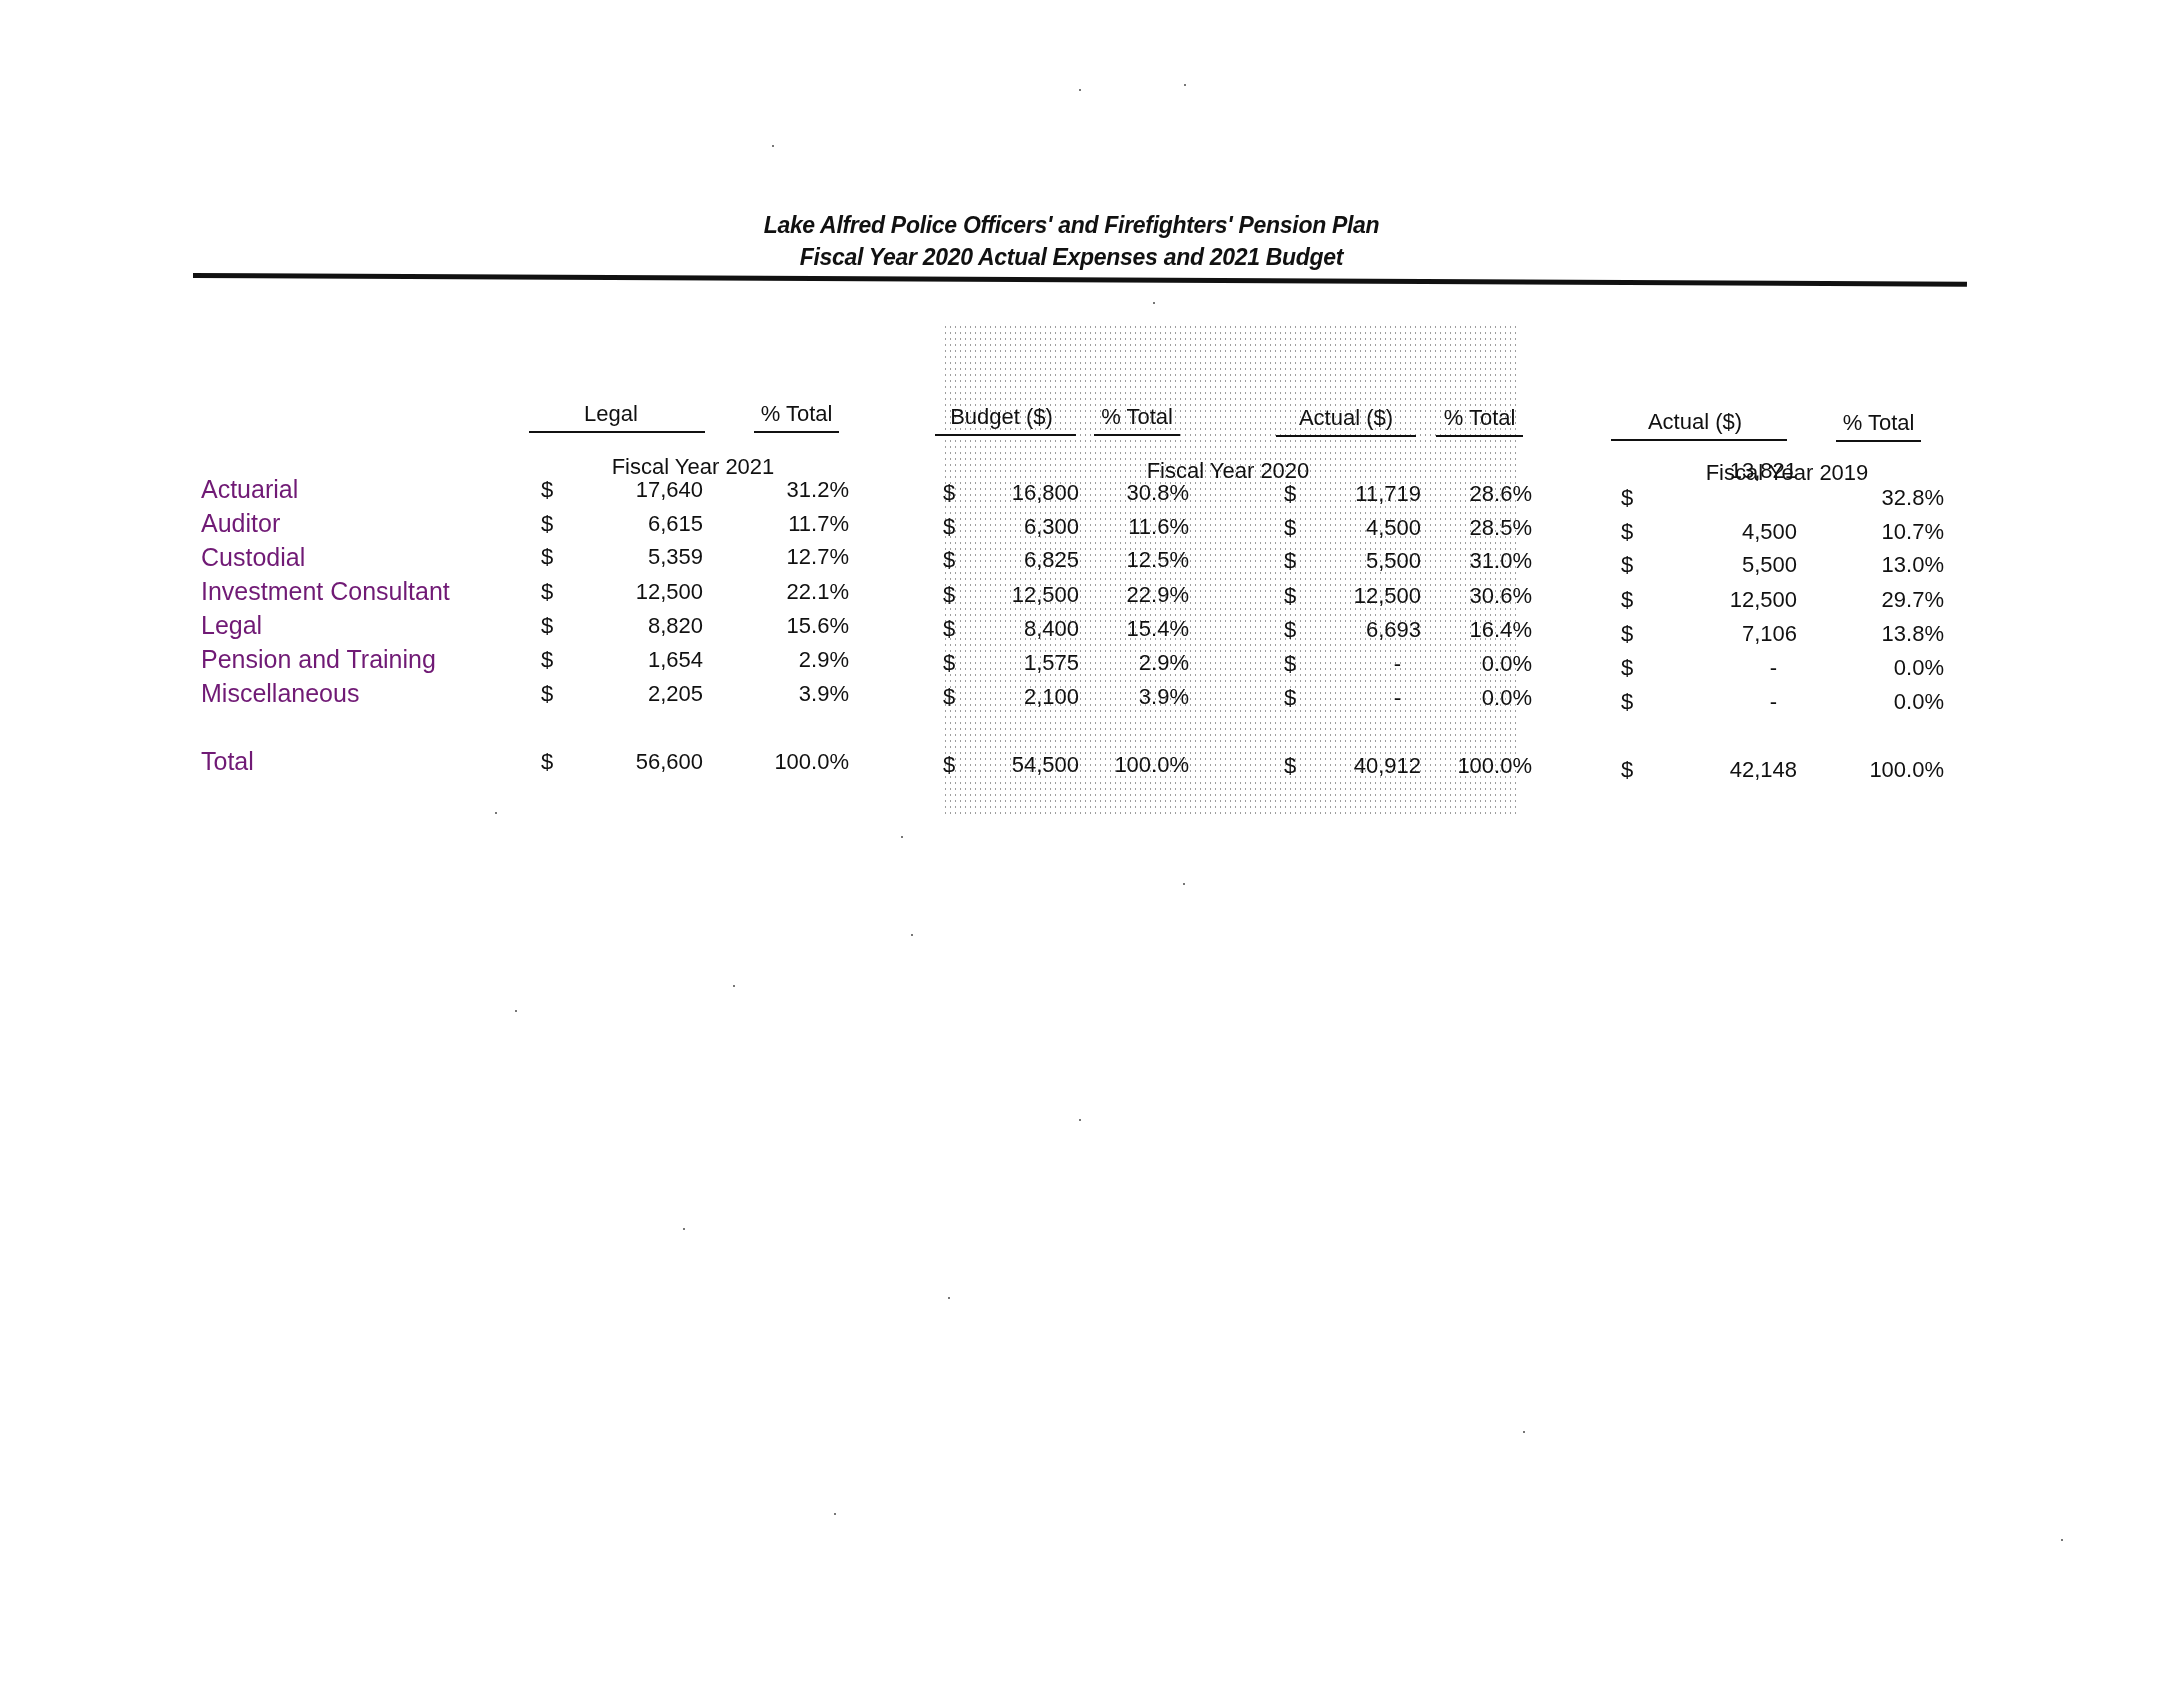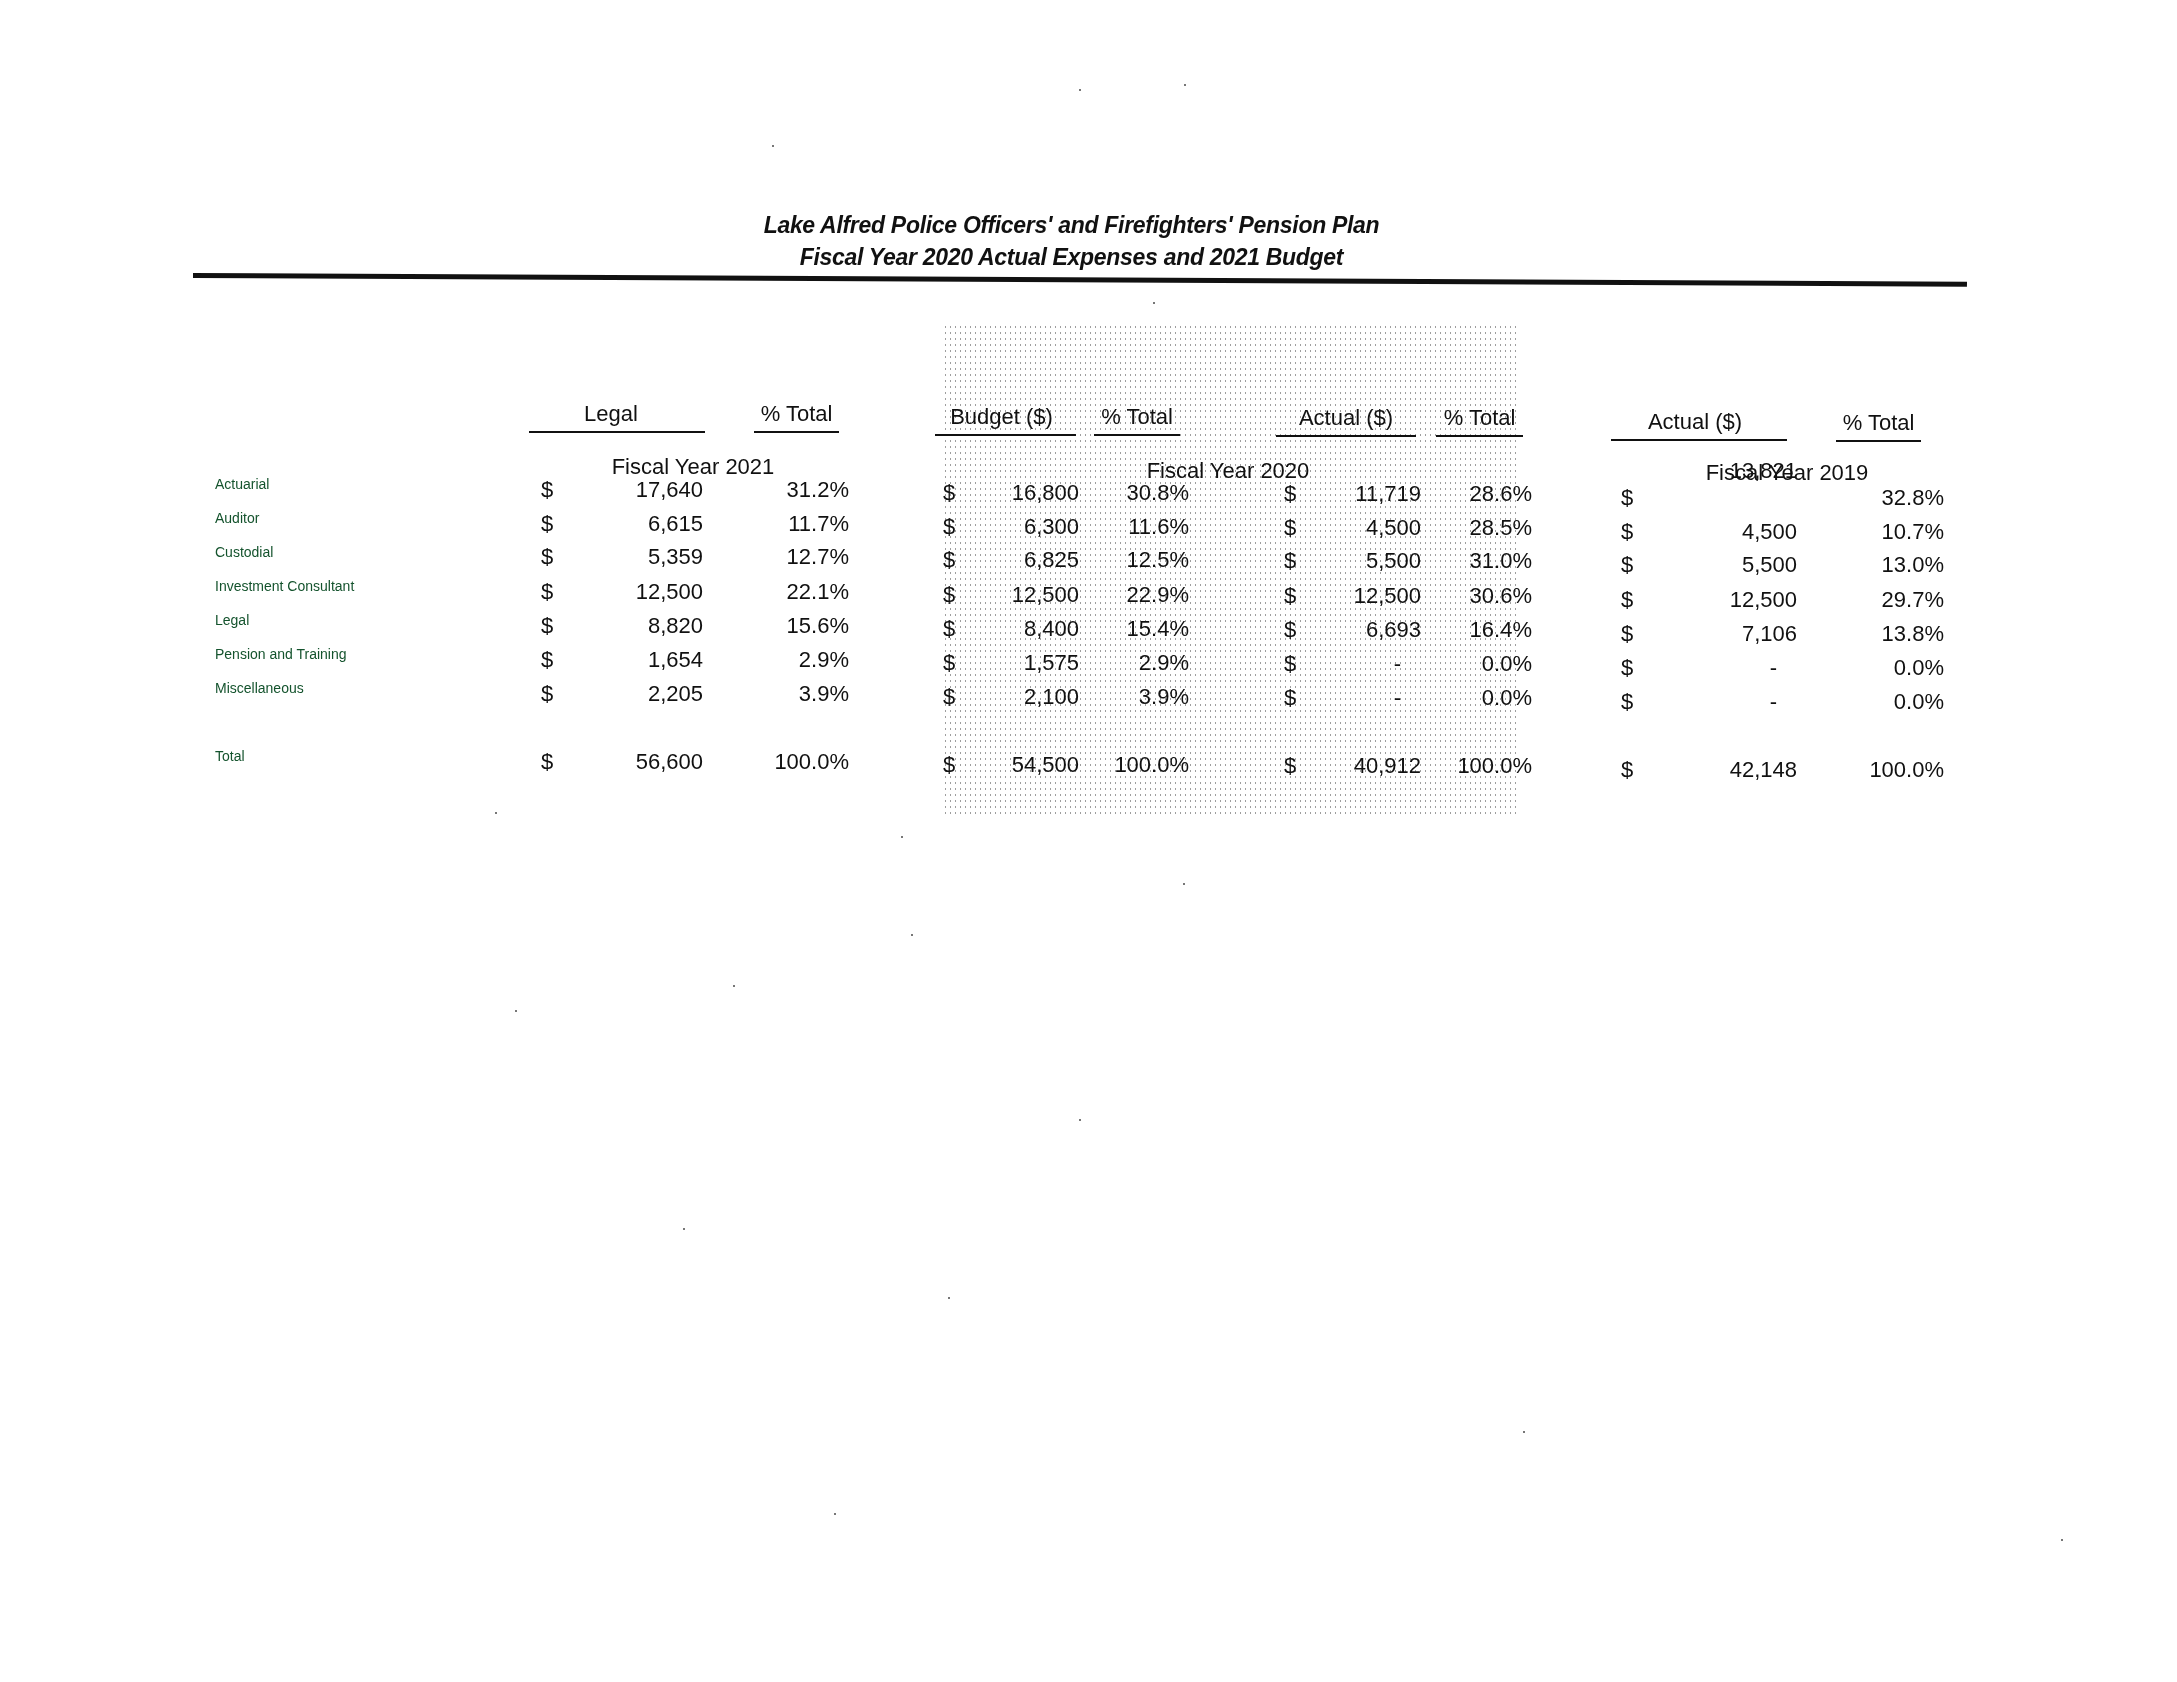--- a/index.html
+++ b/index.html
@@ -70,25 +70,25 @@
     font-size: 22px;
     white-space: nowrap;
     line-height: 1;
     text-align: center;
     color: #111;
     padding-bottom: 6px;
     border-bottom: 2.5px solid #111;
   }
   .label {
     position: absolute;
-    left: 215px;
-    font-size: 14px;
-    line-height: 1;
-    white-space: nowrap;
-    color: #14532d;
+    left: 201px;
+    font-size: 25px;
+    line-height: 1;
+    white-space: nowrap;
+    color: #701a75;
   }
   .dollar {
     position: absolute;
     font-size: 22px;
     line-height: 1;
     color: #111;
   }
   .num {
     position: absolute;
     font-size: 22px;

